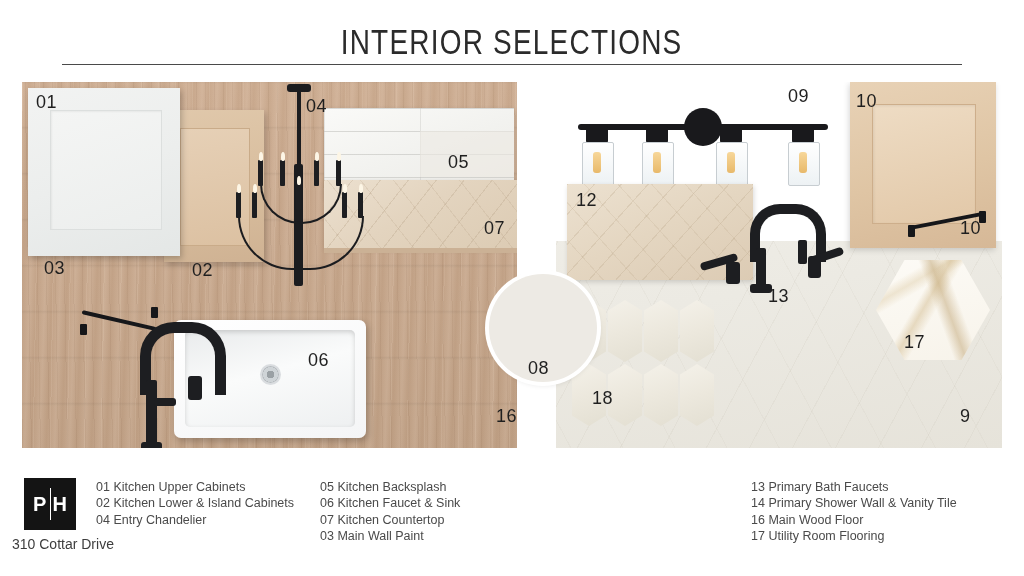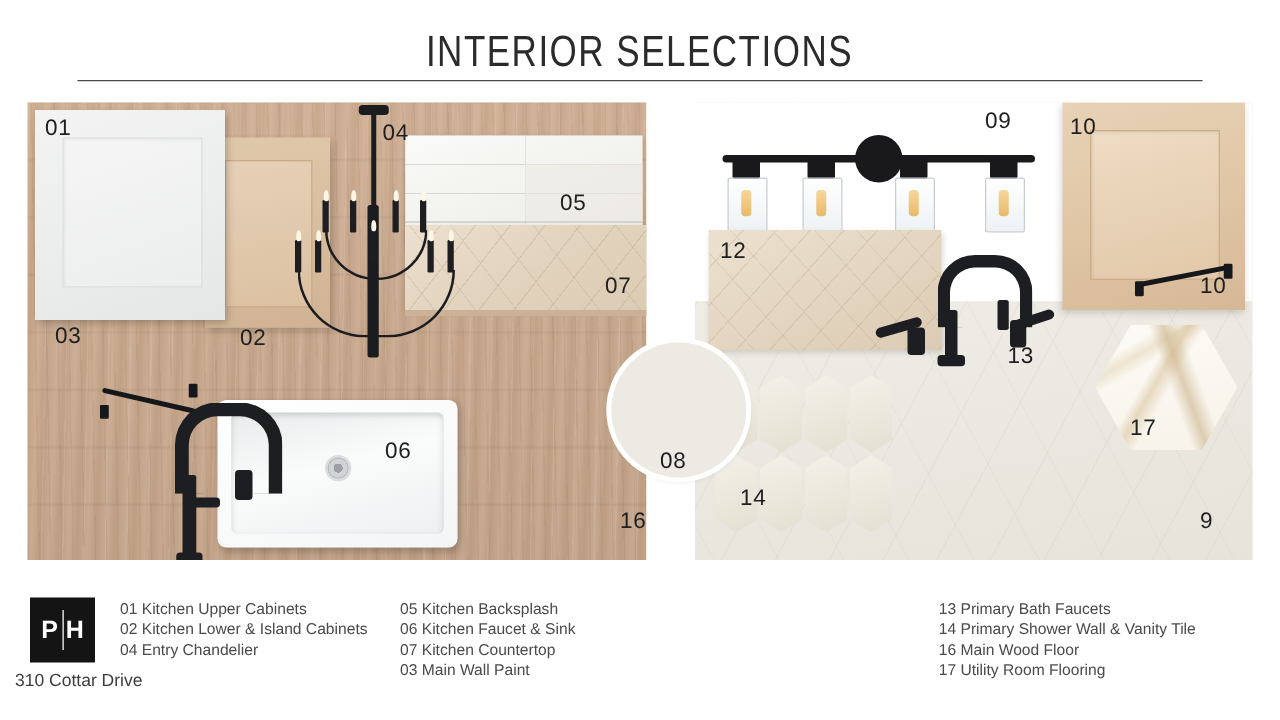--- a/index.html
+++ b/index.html
@@ -415,33 +415,33 @@
   <div id="faucet-13">
     <div class="arc"></div>
     <div class="spout"></div>
     <div class="col"></div>
     <div class="base"></div>
     <div class="hL"></div>
     <div class="hLb"></div>
     <div class="hR"></div>
     <div class="hRb"></div>
   </div>
-  <div class="num" style="left:212px;top:192px;margin-left:38px;">13</div>
+  <div class="num" style="left:212px;top:204px;">13</div>
 
   <div id="tile-14">
     <div class="picket" style="left:0px;top:0px;"></div>
     <div class="picket" style="left:36px;top:0px;"></div>
     <div class="picket" style="left:72px;top:0px;"></div>
     <div class="picket" style="left:108px;top:0px;"></div>
     <div class="picket" style="left:0px;top:64px;"></div>
     <div class="picket" style="left:36px;top:64px;"></div>
     <div class="picket" style="left:72px;top:64px;"></div>
     <div class="picket" style="left:108px;top:64px;"></div>
   </div>
-  <div class="num" style="left:36px;top:306px;">14</div>
+  <div class="num" style="left:36px;top:306px;">18</div>
 
   <div id="tile-17"></div>
   <div class="num" style="left:348px;top:250px;">17</div>
 
   <div class="num" style="left:404px;top:324px;">9</div>
 </div>
 
 <div id="swatch-08"></div>
 <div class="num" style="position:absolute;left:528px;top:358px;z-index:31;">08</div>
 

